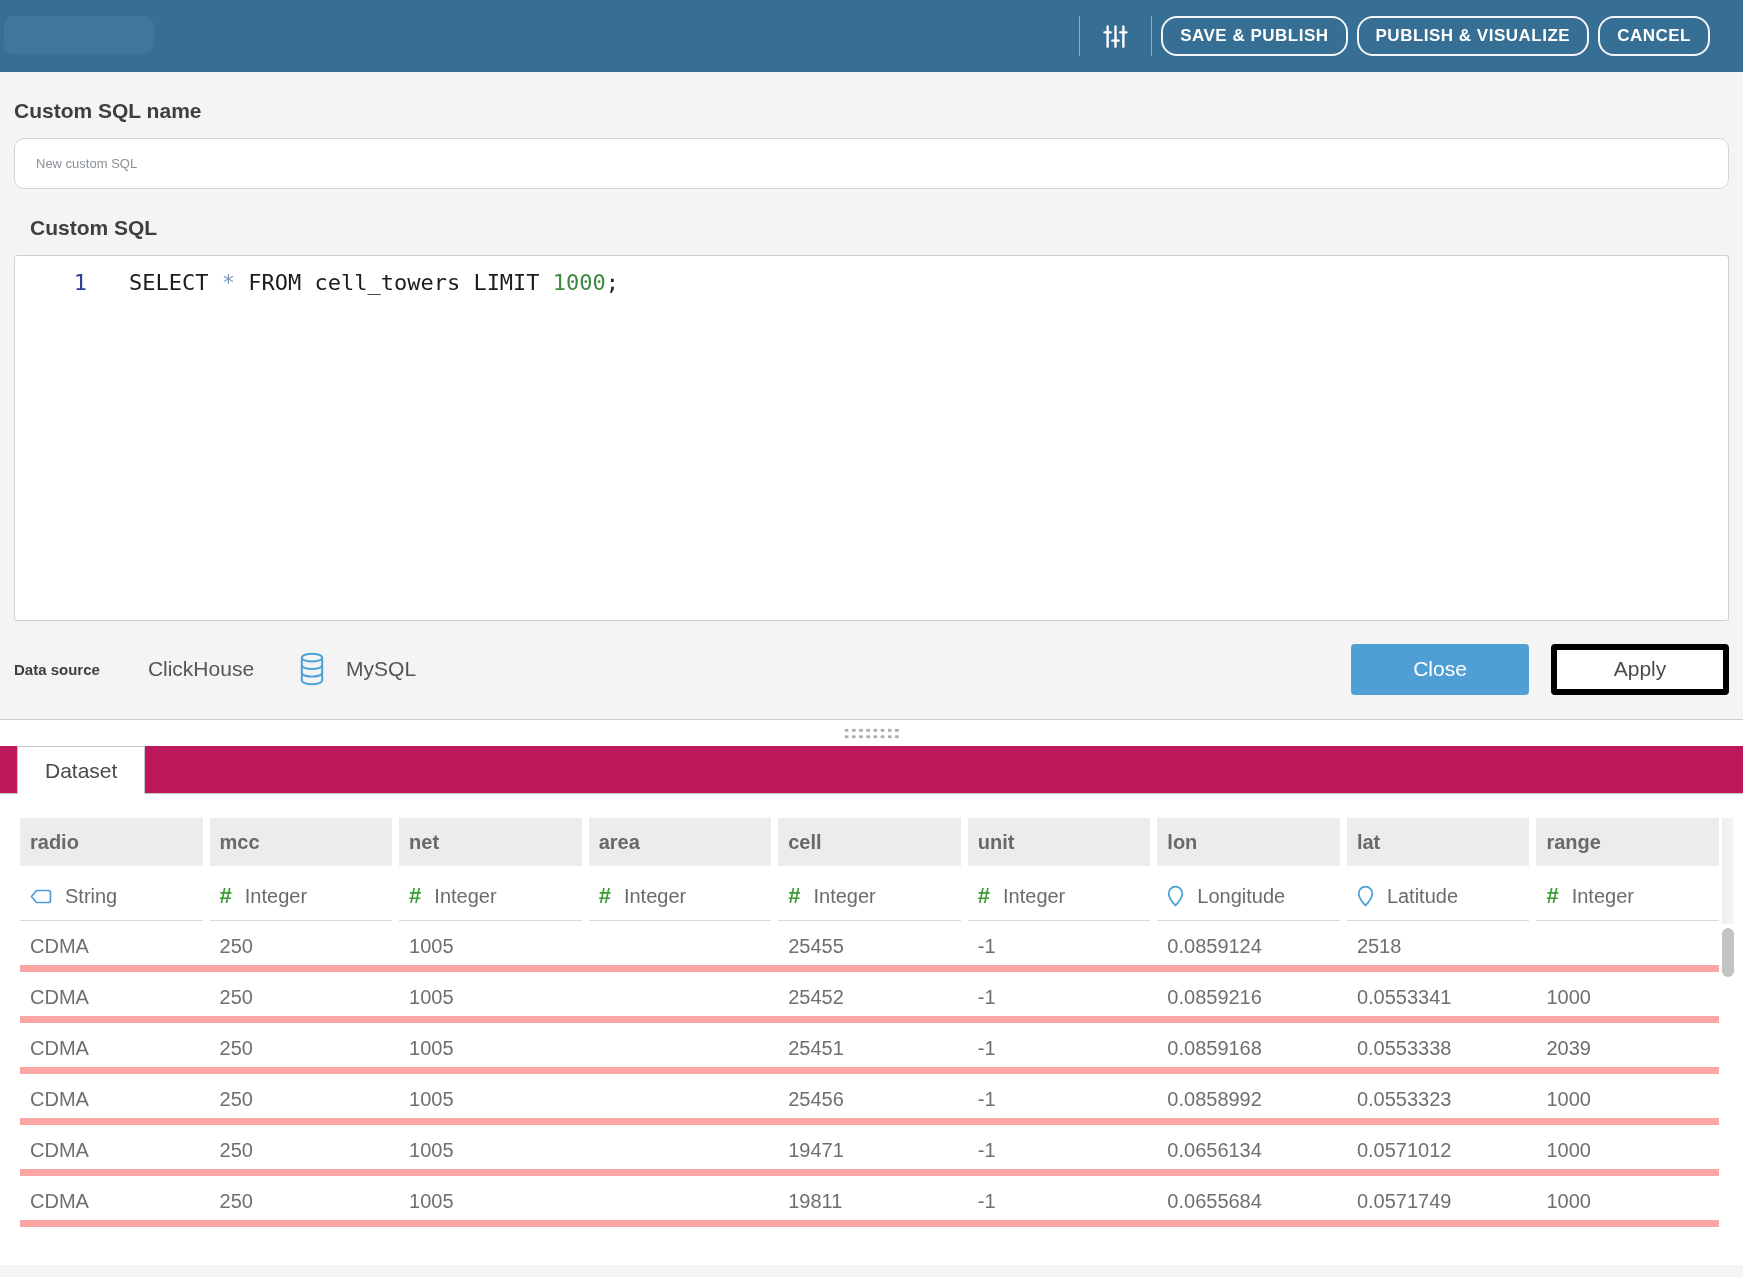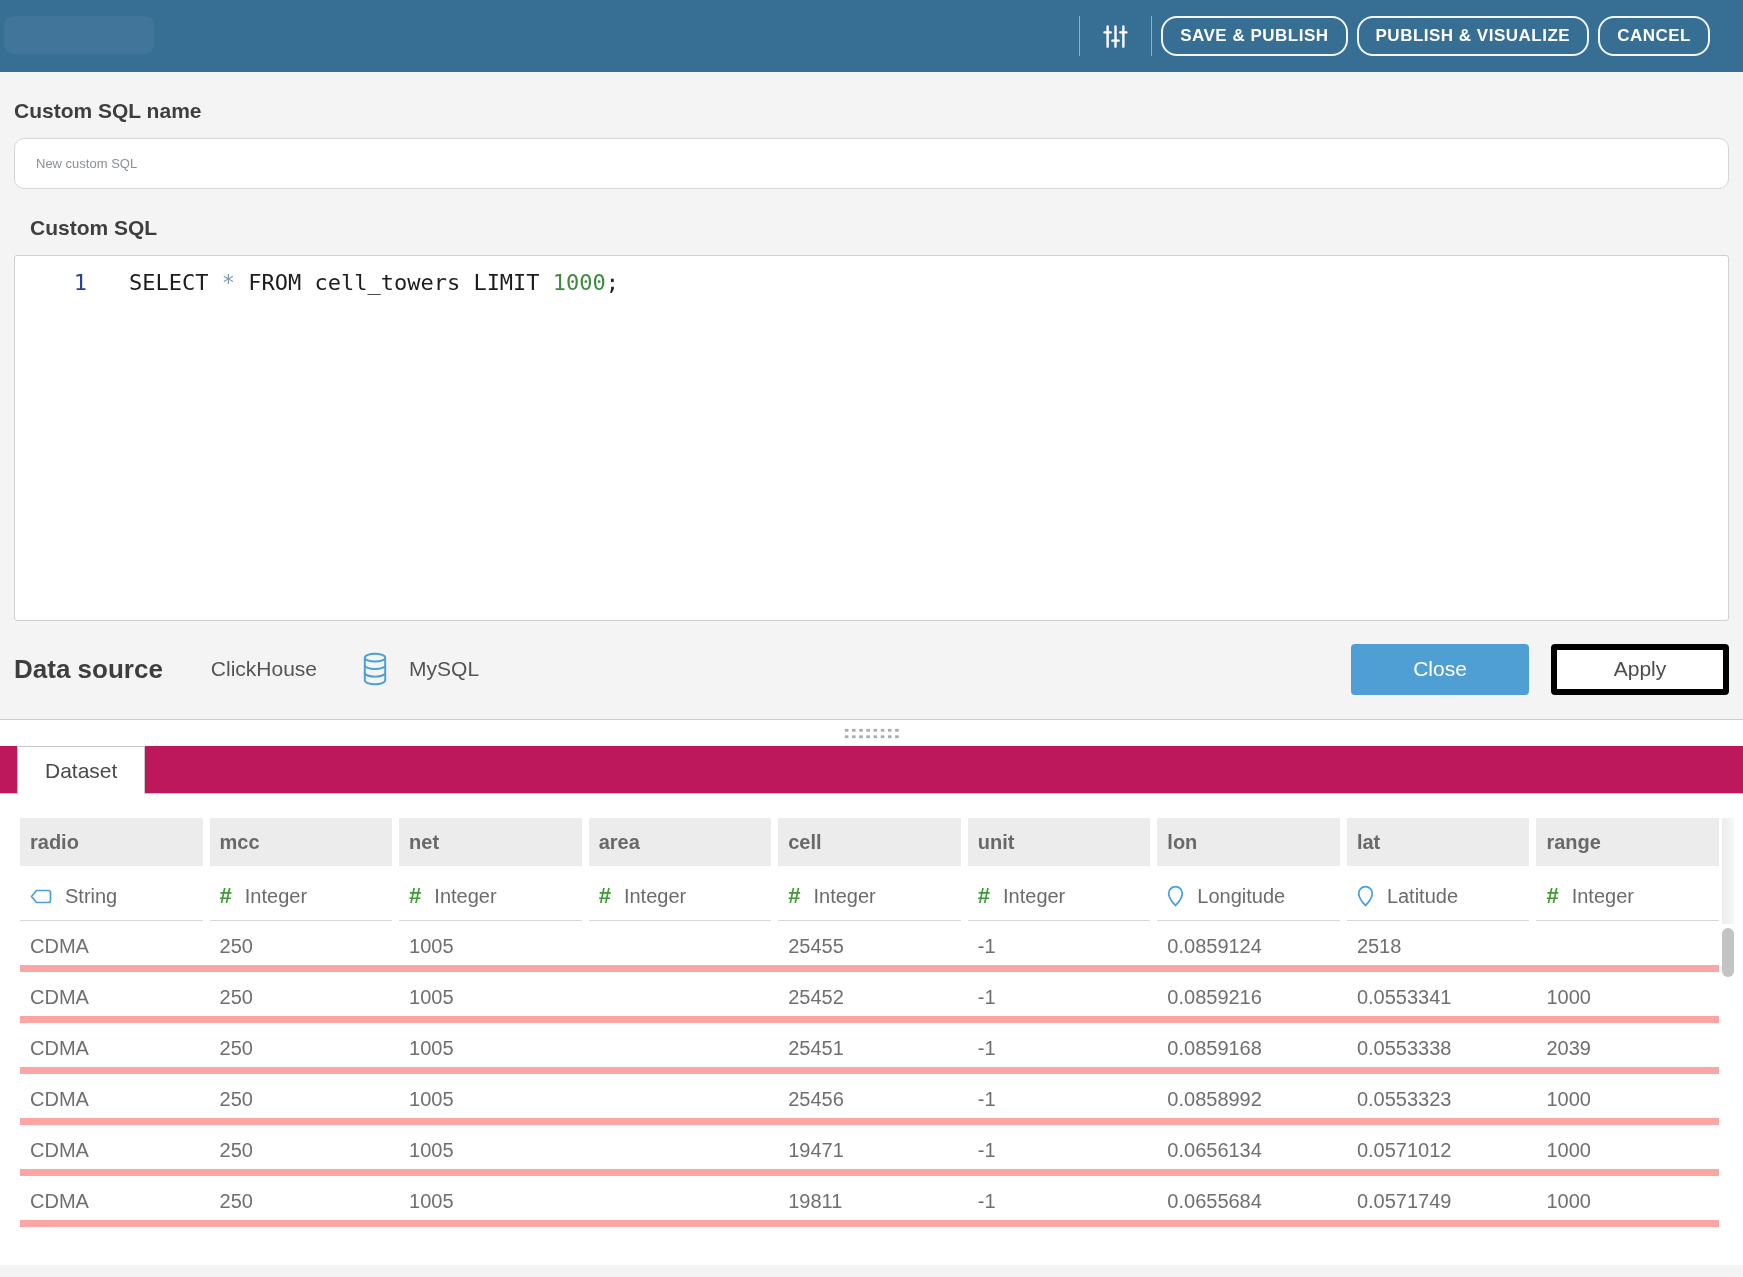--- a/index.html
+++ b/index.html
@@ -52,21 +52,21 @@
   .code-line {
     padding-left:42px; white-space:pre;
     font-family:"DejaVu Sans Mono", monospace; font-size:22px; line-height:32px;
     color:#1c1c1c;
   }
   .tok-kw   { color:#1c1c1c; }
   .tok-star { color:var(--sql-star-blue,#7b97b7); }
   .tok-num  { color:var(--sql-number-green,#3d8b40); }
   
   .source-row { display:flex; align-items:center; margin-top:20px; height:56px; }
-  .ds-label { font-size:26px; font-weight:700; color:#3e3e3e;text-align:center; }
+  .ds-label { font-size:15px; font-weight:700; color:#3e3e3e;text-align:center; }
   .ds-option { font-size:21px; color:#555; cursor:pointer; display:flex; align-items:center; }
   .ds-clickhouse { margin-left:48px; }
   .ds-mysql { margin-left:44px; }
   .ds-mysql .dbicon { margin-right:20px; display:flex; color:var(--icon-blue,#4a9fd8); }
   .spacer { flex:1; }
   .btn { height:51px; border-radius:4px; font-family:inherit; font-size:21px; cursor:pointer; }
   .btn-close { width:178px; background:var(--accent-blue,#4f9fd5); color:#fff; border:none; }
   .btn-apply { width:178px; background:#fff; color:#4c4c4c; border:6px solid #000000; margin-left:22px; }
   
   .splitter {

